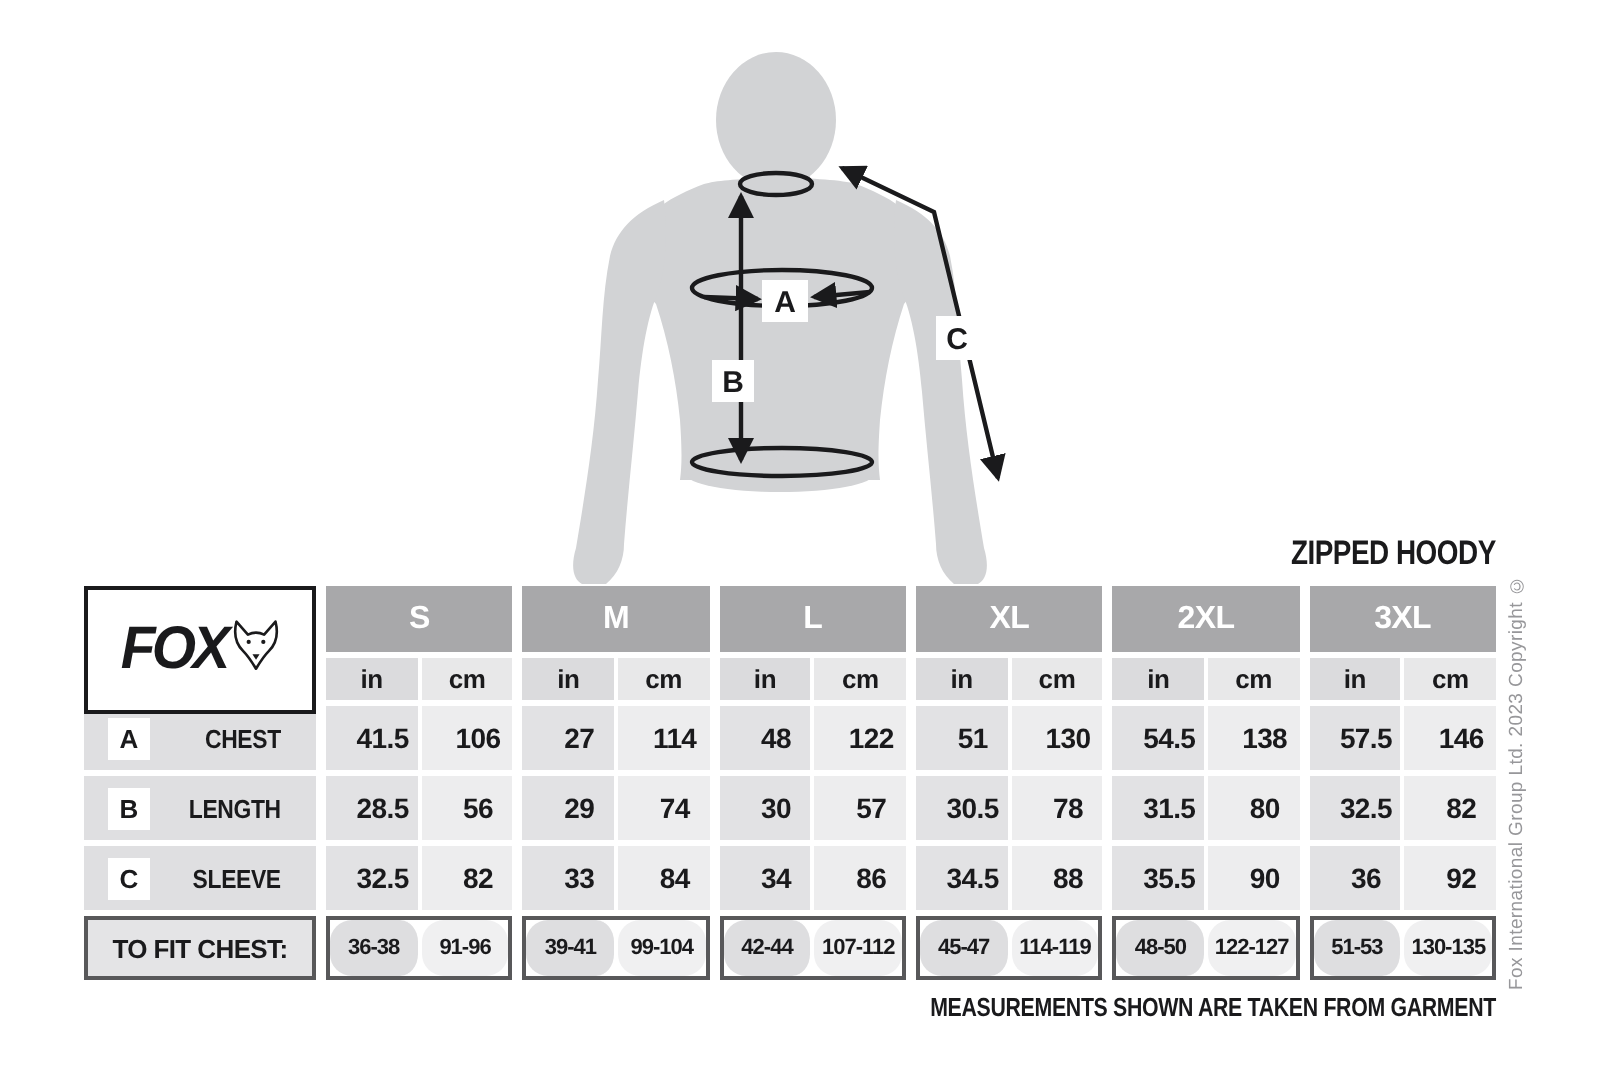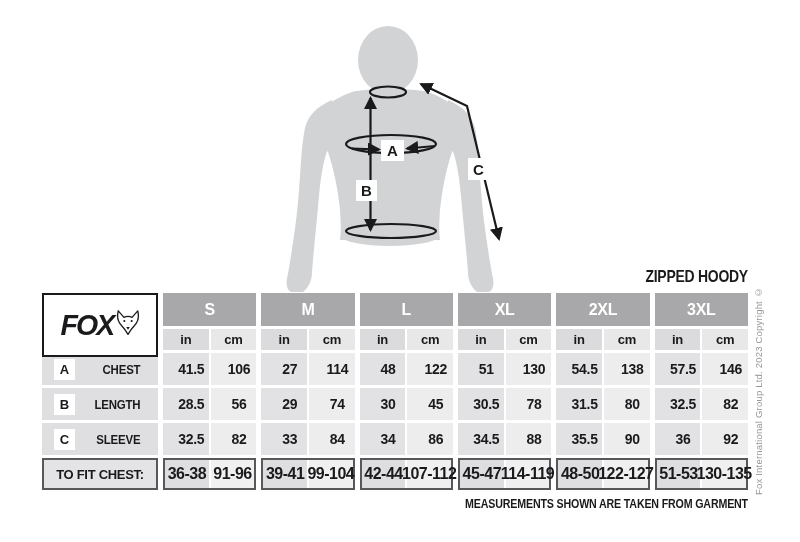--- a/index.html
+++ b/index.html
@@ -41,21 +41,21 @@
   .letterbox{width:21px;height:21px;background:#fff;margin-left:12px;flex:none;
              display:flex;align-items:center;justify-content:center;font-size:13px;font-weight:700;}
   .rowlabel{flex:1;text-align:right;padding-right:20px;font-size:13px;font-weight:700;
             letter-spacing:-0.2px;transform:scaleX(0.88);transform-origin:100% 50%;}
 
   .r-fit{height:32px;}
   .fit-lbl{box-sizing:border-box;border:2px solid #58585a;background:#e4e4e6;justify-content:center;
            font-size:13px;font-weight:700;letter-spacing:-0.3px;display:flex;align-items:center;
            transform-origin:100% 50%;}
   .fit-group{box-sizing:border-box;border:2px solid #58585a;}
-  .fitval{font-size:16px;letter-spacing:-0.5px;}
+  .fitval{font-size:11px;letter-spacing:-0.5px;border-radius:11px;}
   .in-f{background:#dedee0;border-right:2px solid #fff;}
   .cm-f{background:#f0f0f1;}
 
   
   .logo-box{position:absolute;left:0;top:0;width:116px;height:64px;box-sizing:border-box;
             background:#fff;border:2px solid #1a1a1c;display:flex;align-items:center;justify-content:center;}
   .fox-text{font-style:italic;font-weight:700;font-size:30px;letter-spacing:-2px;transform:scaleX(0.95);}
   .fox-head{margin-left:1px;margin-top:-4px;}
 </style>
 </head>
@@ -189,21 +189,21 @@
           <div class="pair">
             <div class="cell val in-c">28.5</div>
             <div class="cell val cm-c">56</div>
           </div>
           <div class="pair">
             <div class="cell val in-c">29</div>
             <div class="cell val cm-c">74</div>
           </div>
           <div class="pair">
             <div class="cell val in-c">30</div>
-            <div class="cell val cm-c">45</div>
+            <div class="cell val cm-c">57</div>
           </div>
           <div class="pair">
             <div class="cell val in-c">30.5</div>
             <div class="cell val cm-c">78</div>
           </div>
           <div class="pair">
             <div class="cell val in-c">31.5</div>
             <div class="cell val cm-c">80</div>
           </div>
           <div class="pair">

